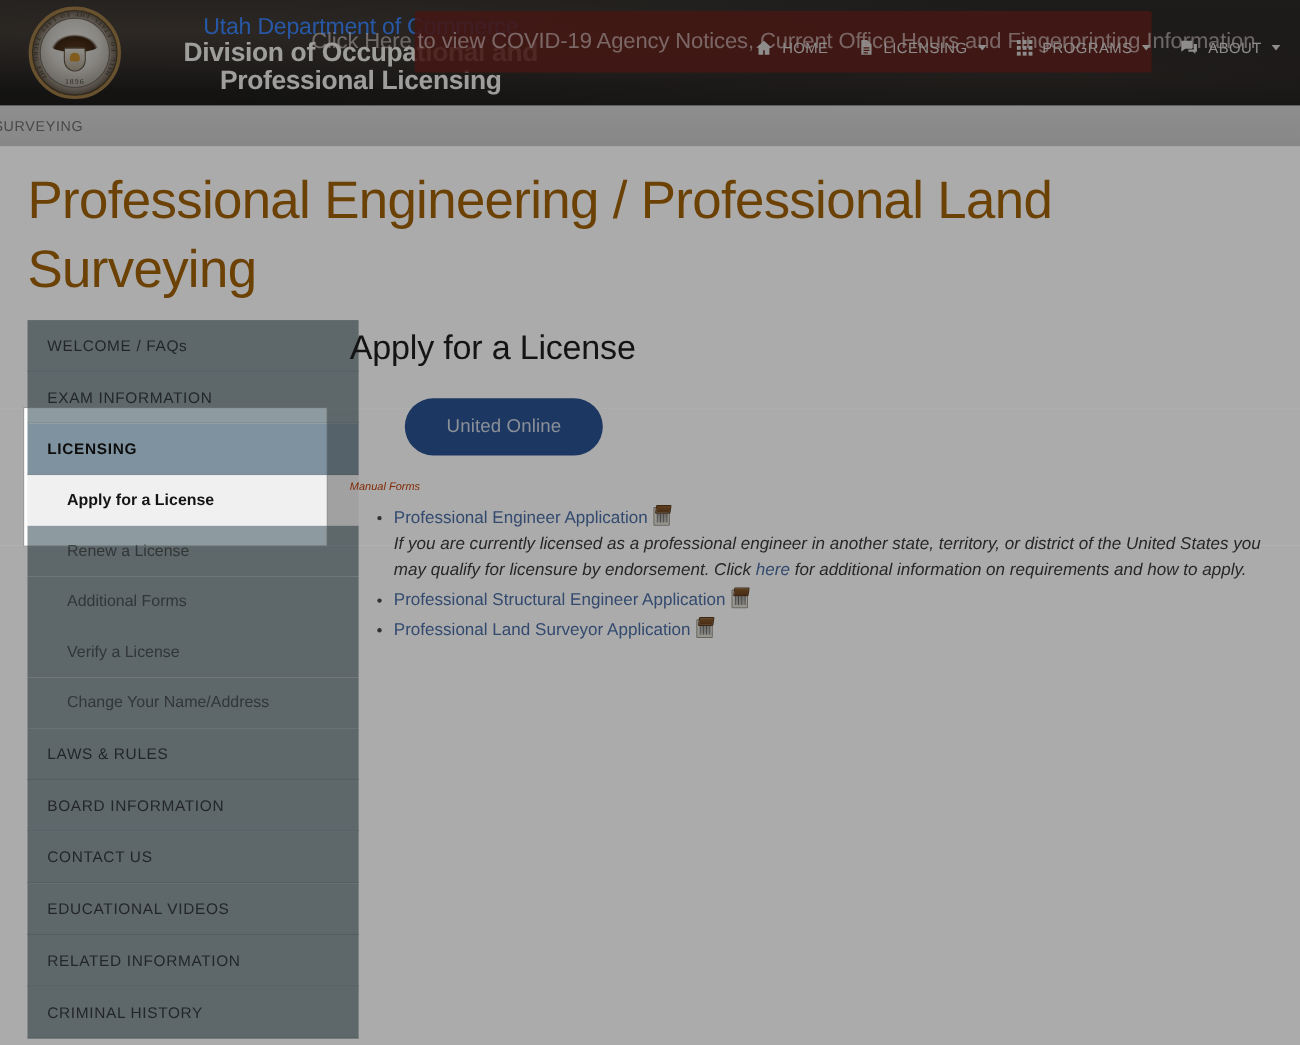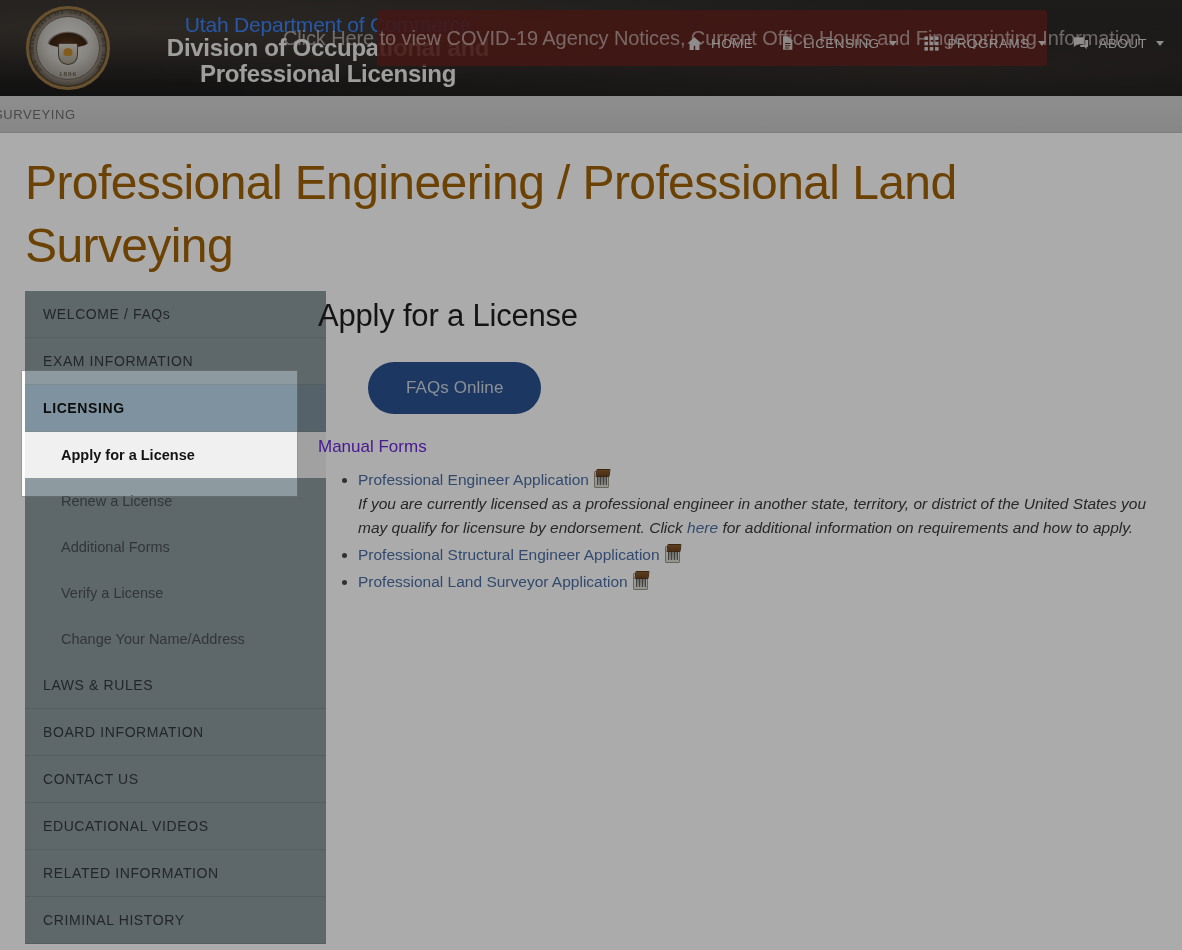--- a/index.html
+++ b/index.html
@@ -282,22 +282,23 @@
     border: none;
     border-radius: 32px;
     padding: 16px 38px;
     font-size: 17px;
     font-family: "Liberation Sans", sans-serif;
     cursor: pointer;
     letter-spacing: .1px;
   }
   .manual-label {
     margin-top: 23px;
-    font-size: 17px;
-    color: #6d28d9;
+    font-size: 10px;
+    color: #c2410c;
+    font-style: italic;
   }
   ul.forms {
     margin-top: 11px;
     padding-left: 40px;
     list-style: disc;
   }
   ul.forms li {
     margin-bottom: 3px;
     font-size: 15.5px;
     line-height: 1.55;
@@ -551,21 +552,21 @@
         <span class="side-sec-label">CRIMINAL HISTORY</span>
       </div>
 
     </aside>
 
     <main class="main">
 
       <h2>Apply for a License</h2>
 
       <div class="apply-wrap">
-        <button class="apply-btn">FAQs Online</button>
+        <button class="apply-btn">United Online</button>
       </div>
 
       <div class="manual-label">Manual Forms</div>
 
       <ul class="forms">
 
         <li>
           <a class="flink">Professional Engineer Application</a><span class="pdf-ico"></span>
           <span class="note"><span>If you are currently licensed as a professional engineer in another state, territory, or district of the United States you may qualify for licensure by endorsement. Click </span><a class="flink">here</a><span> for additional information on requirements and how to apply.</span></span>
         </li>

